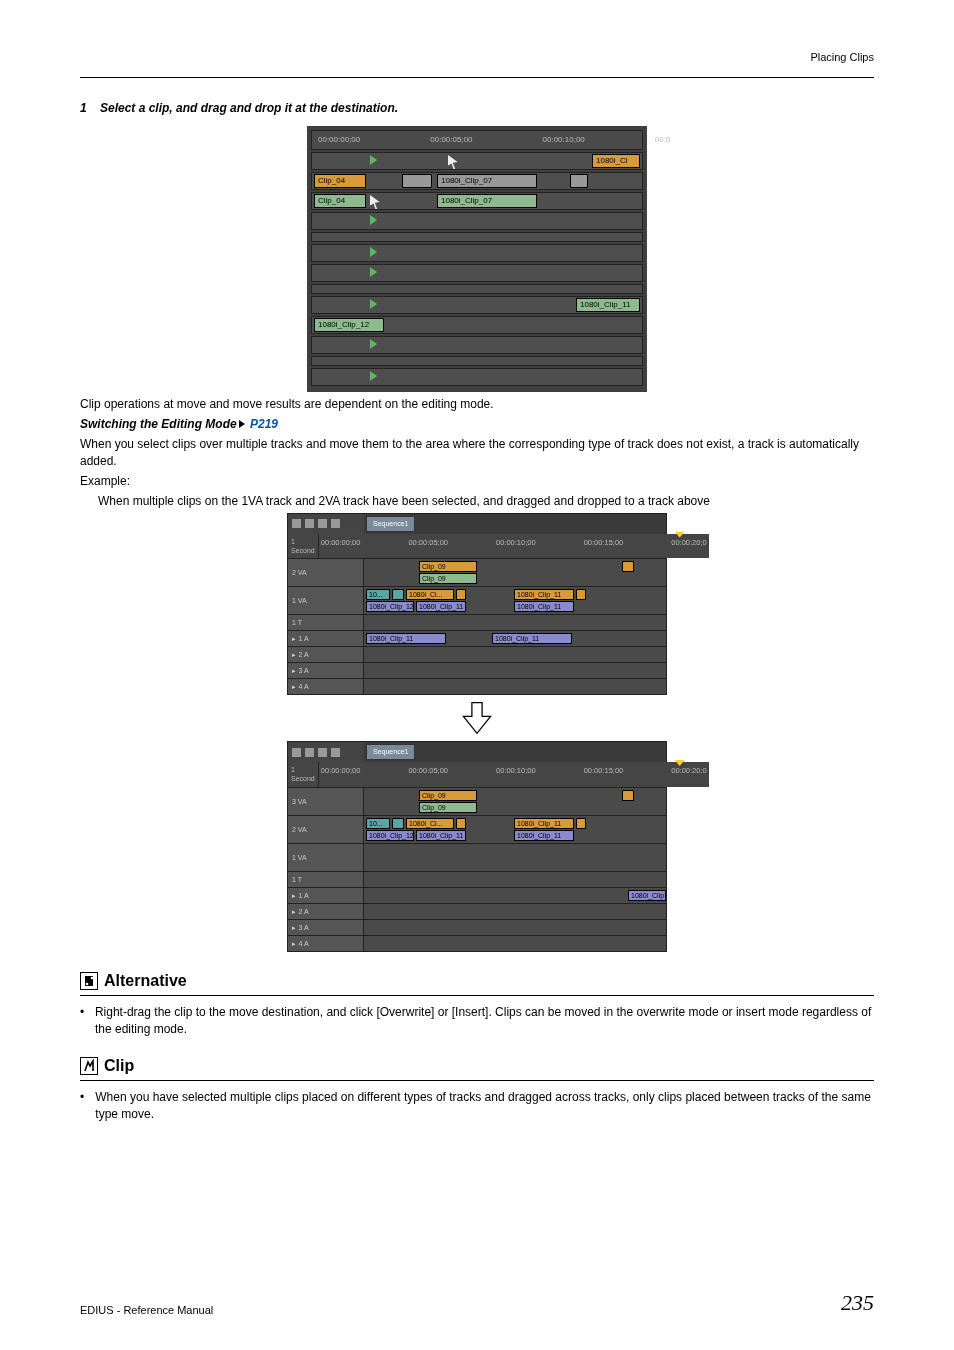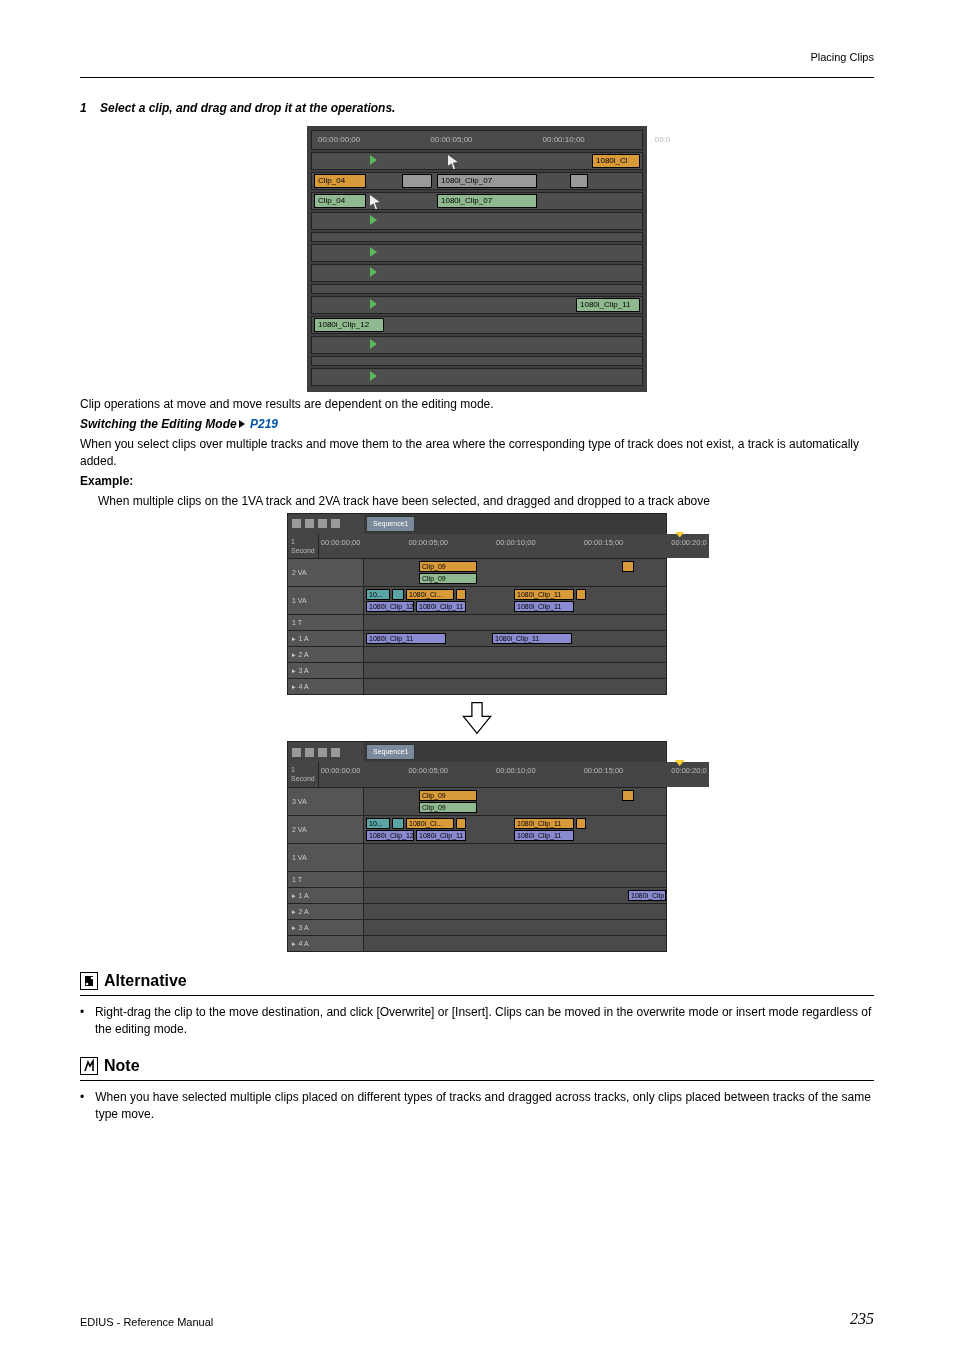--- a/index.html
+++ b/index.html
@@ -84,21 +84,21 @@
   .para { margin: 4px 0; font-size: 12px; }
   .bold-italic { font-weight: bold; font-style: italic; text-align: right; }
   .link-blue { color: #0055aa; font-weight: bold; font-style: italic; }
   .small-tri {
     display: inline-block; width: 0; height: 0;
     border-top: 4px solid transparent;
     border-bottom: 4px solid transparent;
     border-left: 6px solid #000;
     margin: 0 2px;
   }
-  .example { font-weight: bold; margin-top: 2px; }
+  .example { font-weight: normal; margin-top: 2px; }
   .indent { margin-left: 18px; }
 
   
   .wide-timeline {
     display: inline-block;
     background: #3a3a3a;
     width: 380px;
     font-size: 7.5px;
     color: #bbb;
     text-align: left;
@@ -166,49 +166,49 @@
     width: 18px; height: 18px; display: inline-flex;
     align-items: center; justify-content: center;
     border: 1.5px solid #000;
   }
   .section-title { font-weight: bold; font-size: 16px; }
   hr.sect { border: none; border-top: 1px solid #000; margin: 2px 0 8px 0; }
   .bullet-row { display: flex; gap: 6px; margin: 3px 0 6px 0; font-size: 12px; }
   .bullet-dot { width: 10px; }
   .footer {
     position: fixed;
-    bottom: 20px;
+    bottom: 32px;
     left: 80px;
     right: 80px;
     display: flex;
     justify-content: space-between;
     align-items: flex-end;
     width: 794px;
   }
   .footer-left { font-size: 11px; }
-  .footer-right { font-family: Georgia, 'Times New Roman', serif; font-style: italic; font-size: 16px; }
+  .footer-right { font-family: Georgia, 'Times New Roman', serif; font-style: italic; font-size: 22px; }
   .seq-tab {
     display: inline-block; background: #7a8a9a; color: #fff;
     font-size: 7px; padding: 2px 6px; border: 1px solid #333;
   }
   .left-icons {
     width: 76px; background: #444; display: flex; gap: 4px;
     padding: 2px 4px; align-items: center;
   }
   .left-icons span { width: 9px; height: 9px; background: #999; display: inline-block; }
 </style>
 </head>
 <body>
 
 <div class="header-right">Placing Clips</div>
 <hr class="topline">
 
 <div class="step-row">
   <div class="step-num">1</div>
-  <div class="step-text">Select a clip, and drag and drop it at the operations.</div>
+  <div class="step-text">Select a clip, and drag and drop it at the destination.</div>
 </div>
 
 <div class="center-img">
   <div class="timeline-box">
     <div class="ruler">
       <span>00:00:00;00</span>
       <span>00:00:05;00</span>
       <span>00:00:10;00</span>
       <span>00:0</span>
     </div>
@@ -443,21 +443,21 @@
   <div class="bullet-dot">•</div>
   <div>Right-drag the clip to the move destination, and click [Overwrite] or [Insert]. Clips can be moved in the overwrite mode or insert mode regardless of the editing mode.</div>
 </div>
 
 <div class="section-head">
   <span class="section-icon">
     <svg width="14" height="14" viewBox="0 0 14 14">
         <path d="M3 12 L6 3 L8 7 L11 2 L11 12" fill="none" stroke="#000" stroke-width="1.6"></path>
       </svg>
   </span>
-  <span class="section-title">Note</span>
+  <span class="section-title">Clip</span>
 </div>
 <hr class="sect">
 <div class="bullet-row">
   <div class="bullet-dot">•</div>
   <div>When you have selected multiple clips placed on different types of tracks and dragged across tracks, only clips placed between tracks of the same type move.</div>
 </div>
 
 <div class="footer">
   <div class="footer-left">EDIUS - Reference Manual</div>
   <div class="footer-right">235</div>

